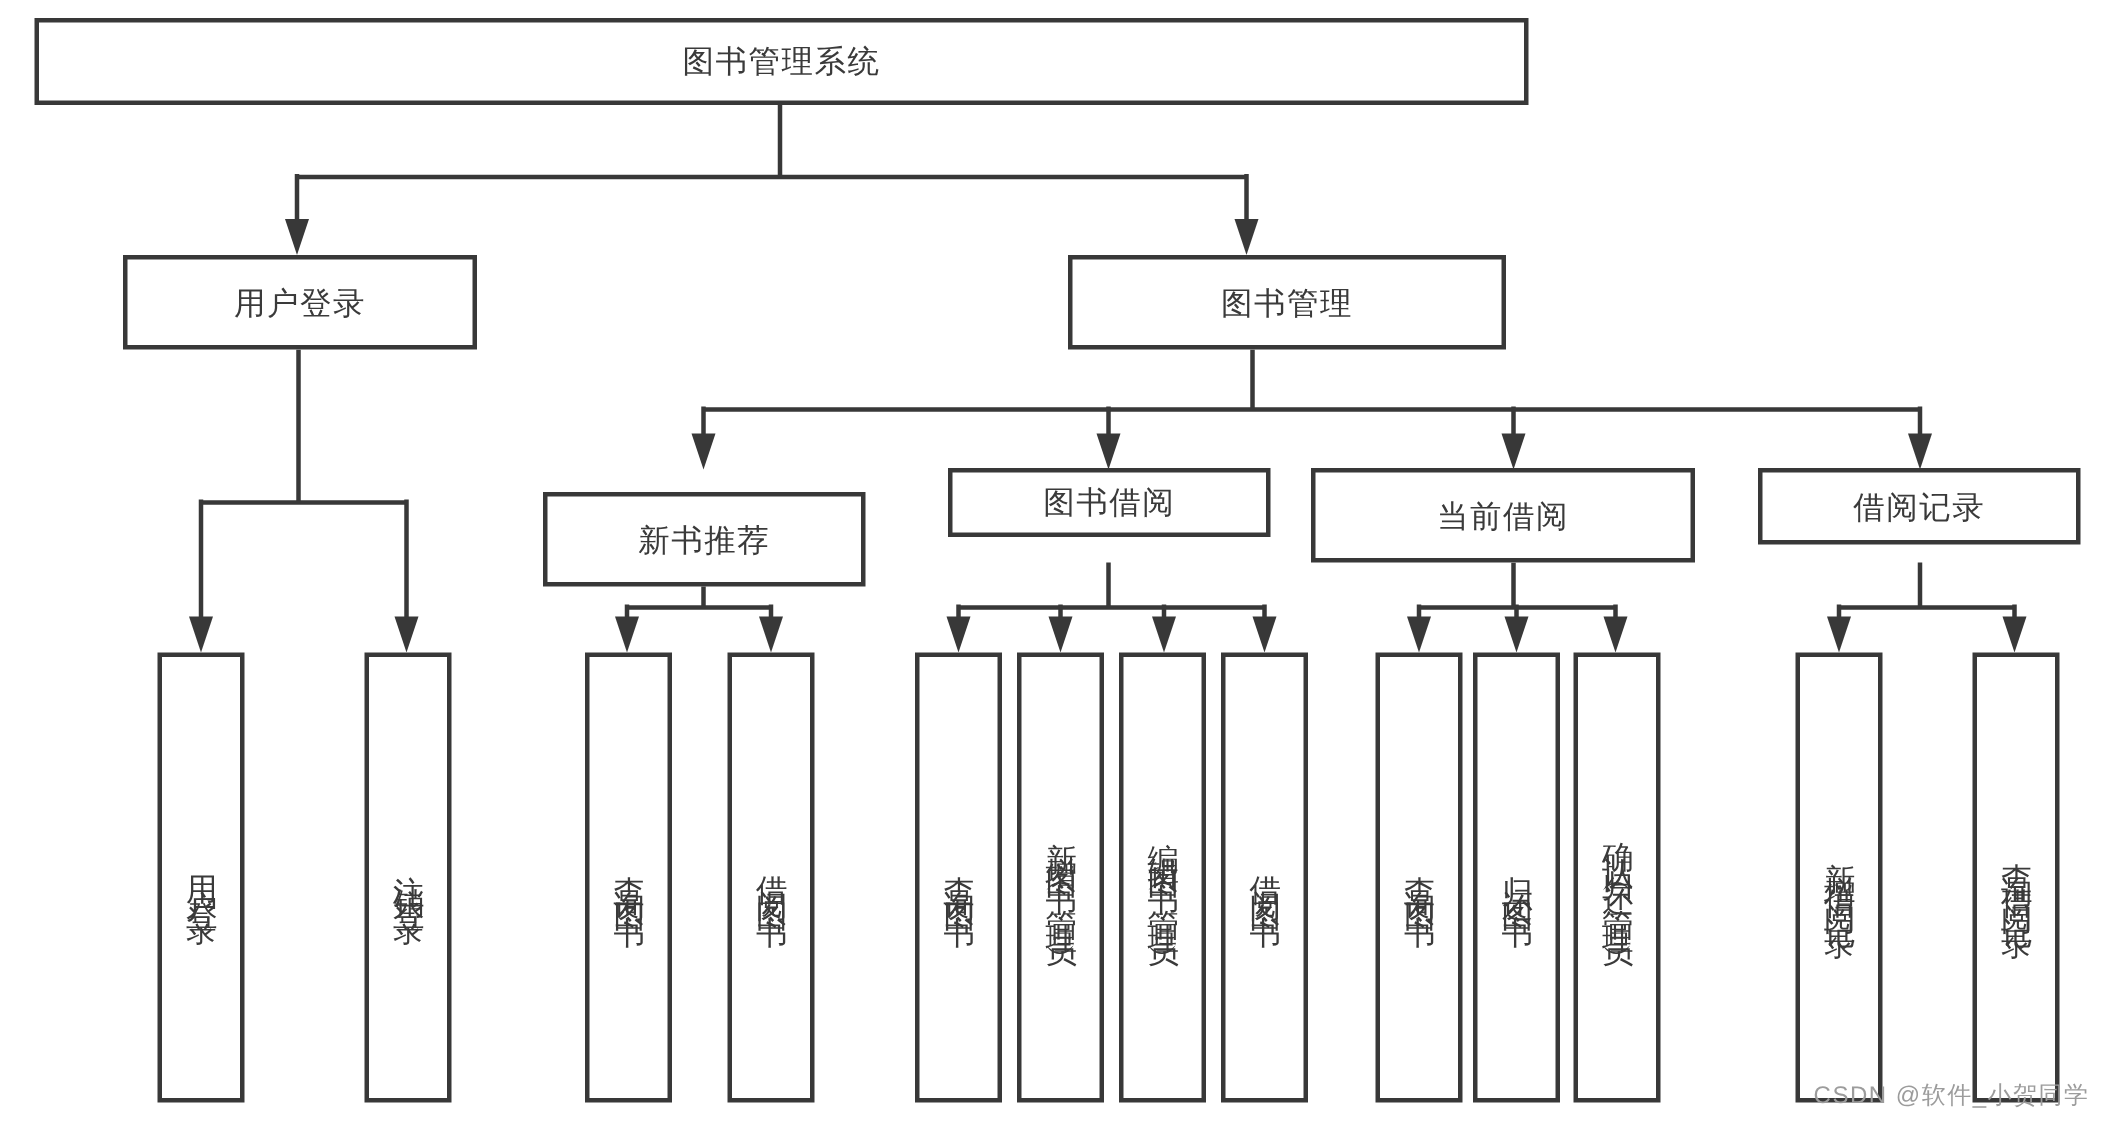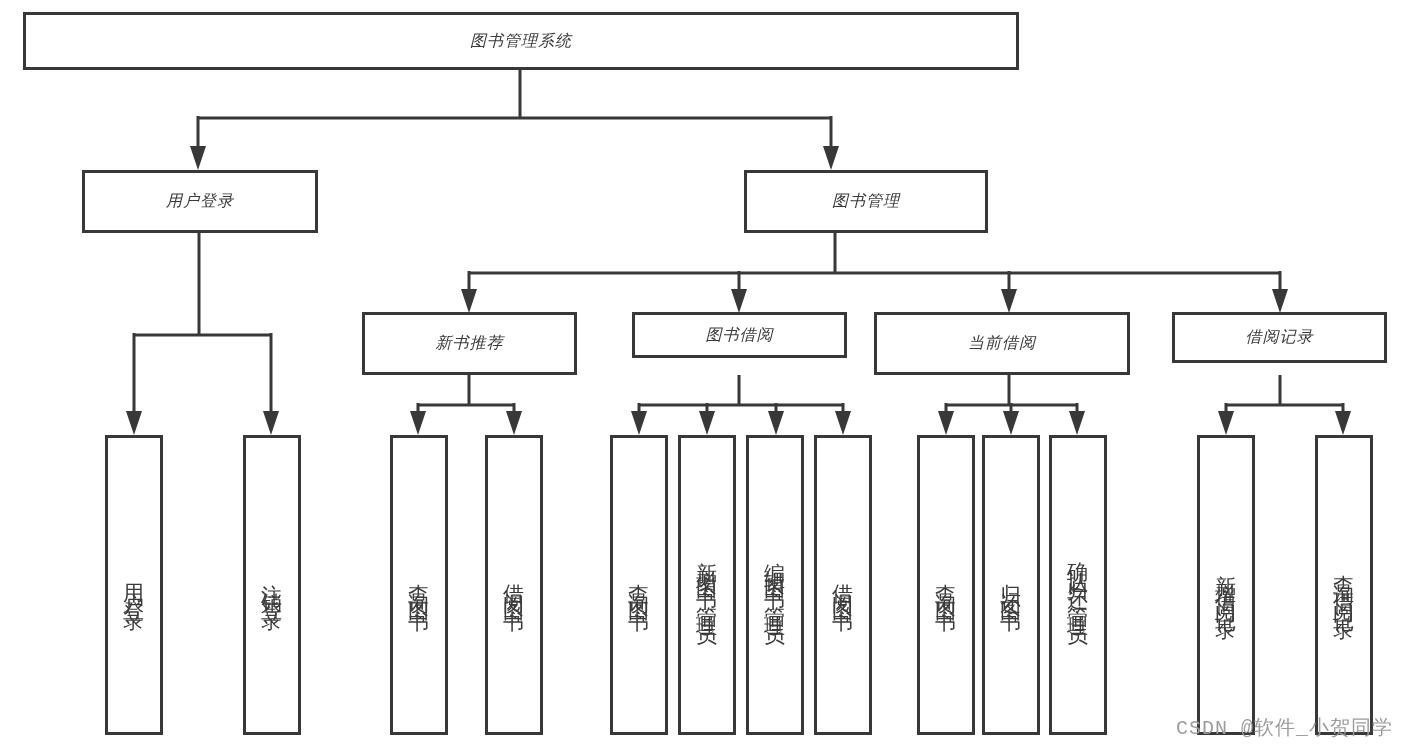--- a/index.html
+++ b/index.html
@@ -28,43 +28,41 @@
     box-sizing: border-box;
     border: 3px solid #383838;
     background: #ffffff;
     display: flex;
     align-items: center;
     justify-content: center;
     color: #3a3a3a;
     z-index: 2;
   }
   .box-h .label {
-    font-size: 16px;
+    font-size: 21px;
     letter-spacing: 1px;
     white-space: nowrap;
-    font-style: italic;
   }
   .box-v .label {
     writing-mode: vertical-rl;
     text-orientation: mixed;
     font-size: 21px;
     line-height: 1.1;
     letter-spacing: 9px;
     white-space: nowrap;
   }
   .watermark {
     position: absolute;
     right: 12px;
     bottom: 6px;
-    font-size: 20px;
+    font-size: 16px;
     color: #9c9c9c;
     z-index: 5;
     letter-spacing: 1px;
     white-space: nowrap;
-    font-family: Liberation Mono, monospace;
   }
 </style>
 </head>
 <body>
 
 <div class="stage">
 
   <svg class="connectors" viewBox="0 0 1405 747" xmlns="http://www.w3.org/2000/svg">
     <g stroke="#383838" stroke-width="3" fill="none">
 
@@ -111,25 +109,25 @@
     </g>
   </svg>
 
   <div class="box box-h" style="left:23px; top:12px; width:996px; height:58px;">
     <span class="label">图书管理系统</span>
   </div>
 
   <div class="box box-h" style="left:82px; top:170px; width:236px; height:63px;">
     <span class="label">用户登录</span>
   </div>
-  <div class="box box-h" style="left:712px; top:170px; width:244px; height:63px;margin-left:32px;">
+  <div class="box box-h" style="left:712px; top:170px; width:292px; height:63px;">
     <span class="label">图书管理</span>
   </div>
 
-  <div class="box box-h" style="left:362px; top:312px; width:215px; height:63px;">
+  <div class="box box-h" style="left:362px; top:328px; width:215px; height:63px;">
     <span class="label">新书推荐</span>
   </div>
   <div class="box box-h" style="left:632px; top:312px; width:215px; height:46px;">
     <span class="label">图书借阅</span>
   </div>
   <div class="box box-h" style="left:874px; top:312px; width:256px; height:63px;">
     <span class="label">当前借阅</span>
   </div>
   <div class="box box-h" style="left:1172px; top:312px; width:215px; height:51px;">
     <span class="label">借阅记录</span>

